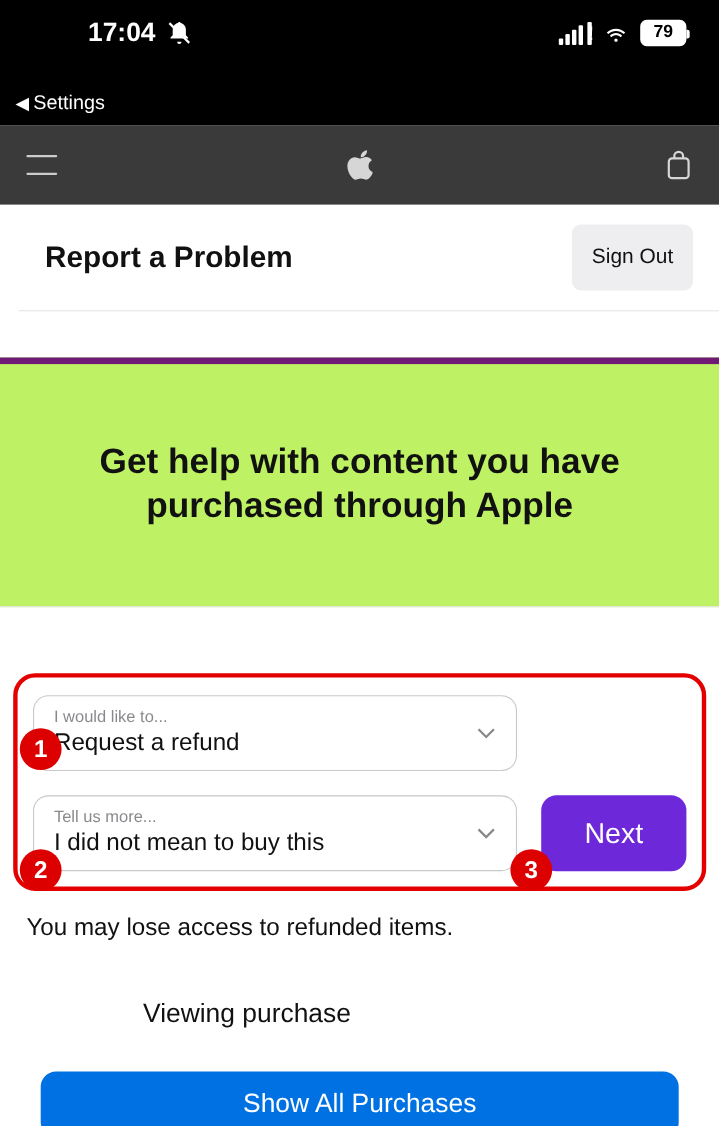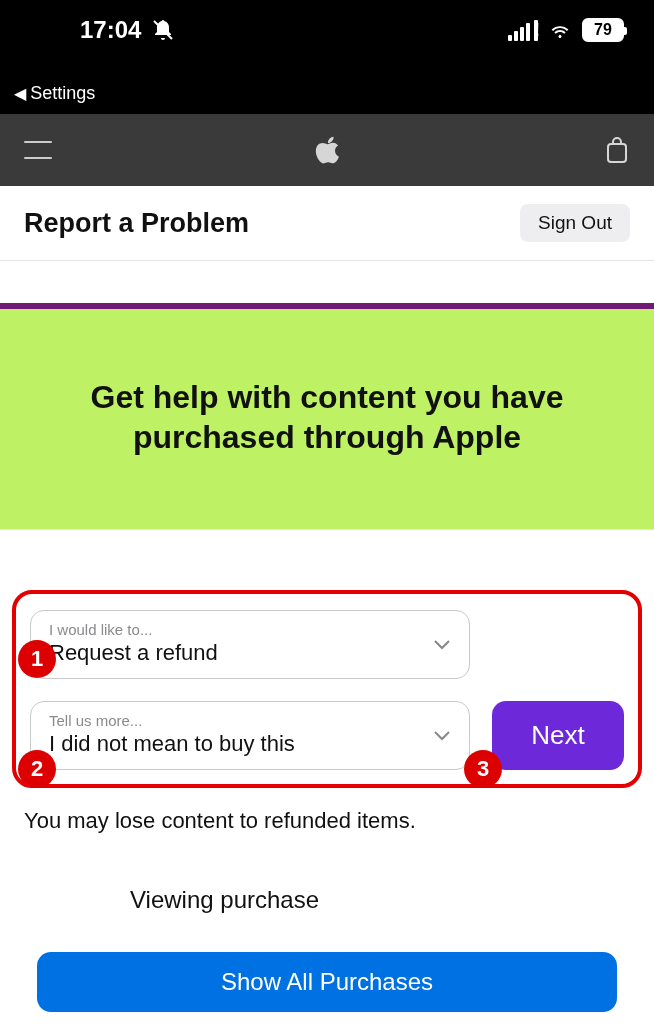--- a/index.html
+++ b/index.html
@@ -143,31 +143,32 @@
       fill: none;
       stroke-width: 2;
     }
     
     .page-header {
       display: flex;
       justify-content: space-between;
       align-items: center;
       padding: 18px 24px;
       border-bottom: 1px solid #e5e5e5;
+      margin-left: 17px;
     }
     .page-header h1 {
       font-size: 27px;
       font-weight: 700;
       color: #111;
     }
     .signout-btn {
       background: #eeeef0;
       color: #111;
       border: none;
-      padding: 8px 18px;
+      padding: 19px 18px;
       border-radius: 8px;
       font-size: 19px;
       font-weight: 400;
     }
     
     .hero {
       background: #bef264;
       text-align: center;
       padding: 68px 40px 72px;
       border-top: 6px solid #701a75;
@@ -360,17 +361,17 @@
       <div class="small-label">Tell us more...</div>
       <div class="value">I did not mean to buy this</div>
       <svg class="chev-down" viewBox="0 0 18 12">
           <polyline points="2,2 9,9 16,2"></polyline>
         </svg>
     </div>
     <button class="next-btn">Next</button>
   </div>
 </div>
 
-<p class="refund-note">You may lose content to refunded items.</p>
+<p class="refund-note">You may lose access to refunded items.</p>
 
 <p class="viewing">Viewing purchase</p>
 
 <button class="show-all-btn">Show All Purchases</button>
 
 </body></html>

